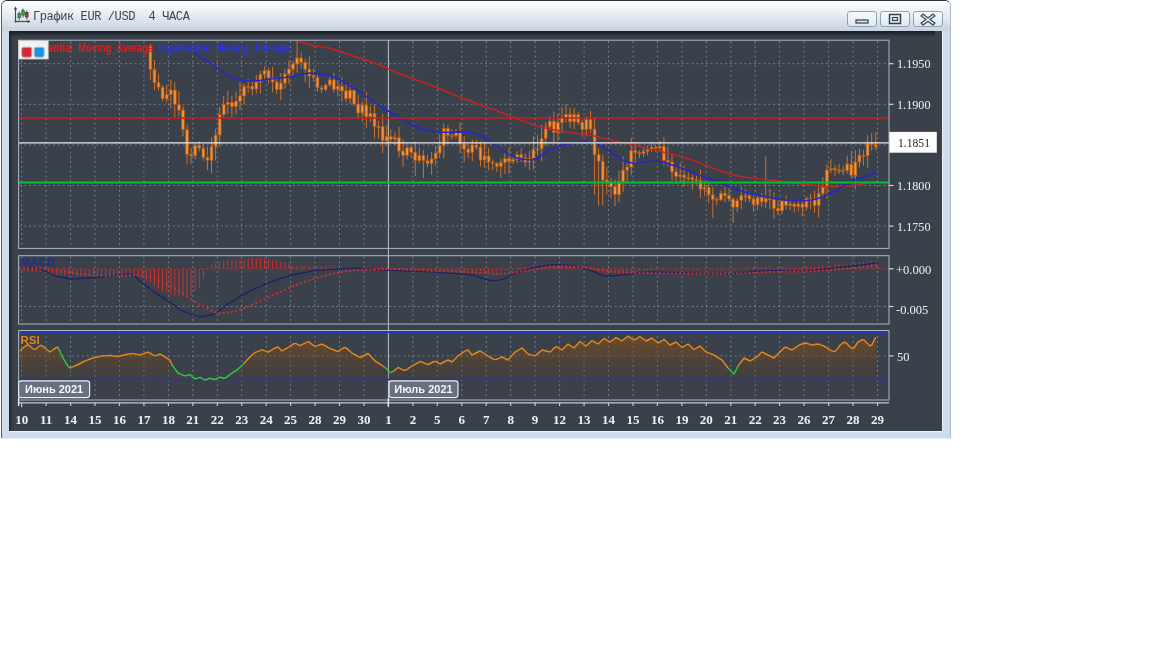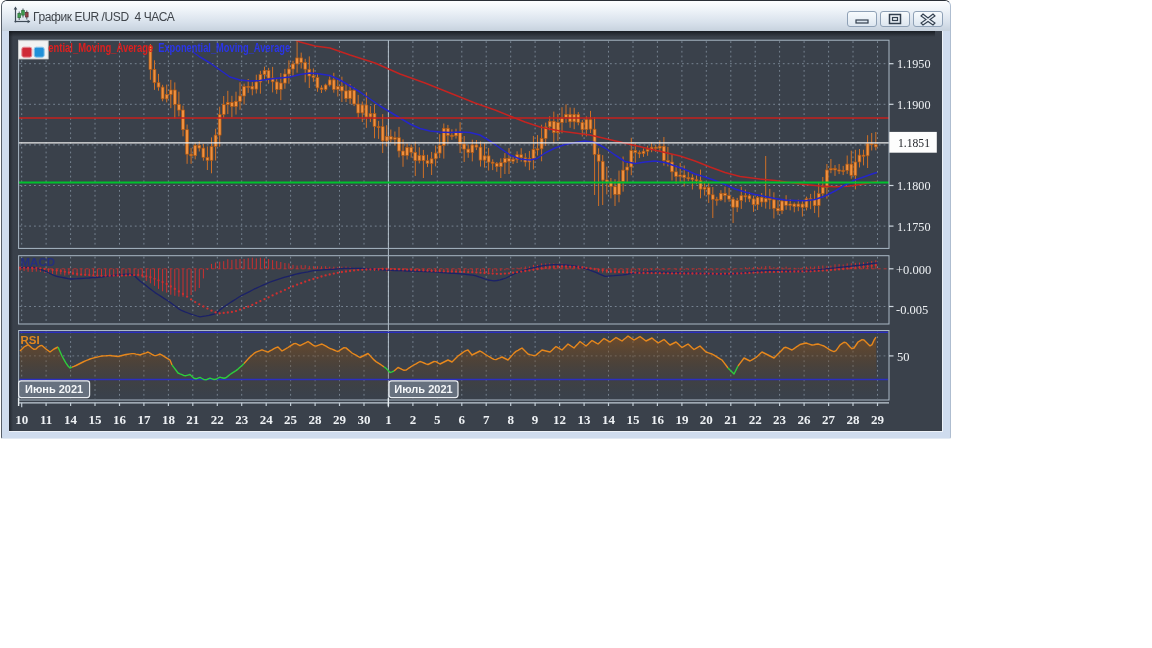--- a/index.html
+++ b/index.html
@@ -1,21 +1,21 @@
 <!DOCTYPE html>
 <html><head><meta charset="utf-8"><title>График EUR /USD</title>
 <style>
 html,body{margin:0;padding:0;background:#ffffff;width:1152px;height:648px;overflow:hidden;}
 *{box-sizing:border-box;}
 .window{position:absolute;left:1px;top:0;width:950px;height:439px;
   background:#cfdcee;border-radius:6px 6px 2px 2px;
   border-top:1px solid #2a2f36;border-left:1px solid #565e68;border-right:1px solid #aebdd0;border-bottom:1px solid #e2eaf4;}
 .titlebar{position:absolute;left:0;top:0;width:100%;height:30px;border-radius:5px 5px 0 0;
   background:linear-gradient(#fdfeff 0%,#eef3f8 30%,#d9e2ec 70%,#c7d2de 100%);}
-.title{position:absolute;left:31px;top:9px;font-family:Liberation Sans, sans-serif;font-size:12px;color:#3f444a;letter-spacing:-0.4px;}
+.title{position:absolute;left:31px;top:9px;font-family:Liberation Mono, monospace;font-size:12px;color:#3f444a;letter-spacing:-0.4px;}
 .ticon{position:absolute;left:11px;top:7px;width:17px;height:17px;}
 .btn{position:absolute;top:10px;width:30px;height:16px;border:1px solid #8fa1b6;border-radius:3px;
   background:linear-gradient(#f8fbfd,#dde6f0);}
 .client{position:absolute;left:7px;top:30px;width:934px;height:401px;background:#3a414b;border-right:1px solid #edf2f8;border-bottom:1px solid #edf2f8;overflow:hidden;}
 svg text{white-space:pre;}
 </style></head>
 <body>
 <div class="window">
   <div class="titlebar">
     <svg class="ticon" viewBox="0 0 19 19" style="left:10px;top:5px;width:19px;height:19px;">

